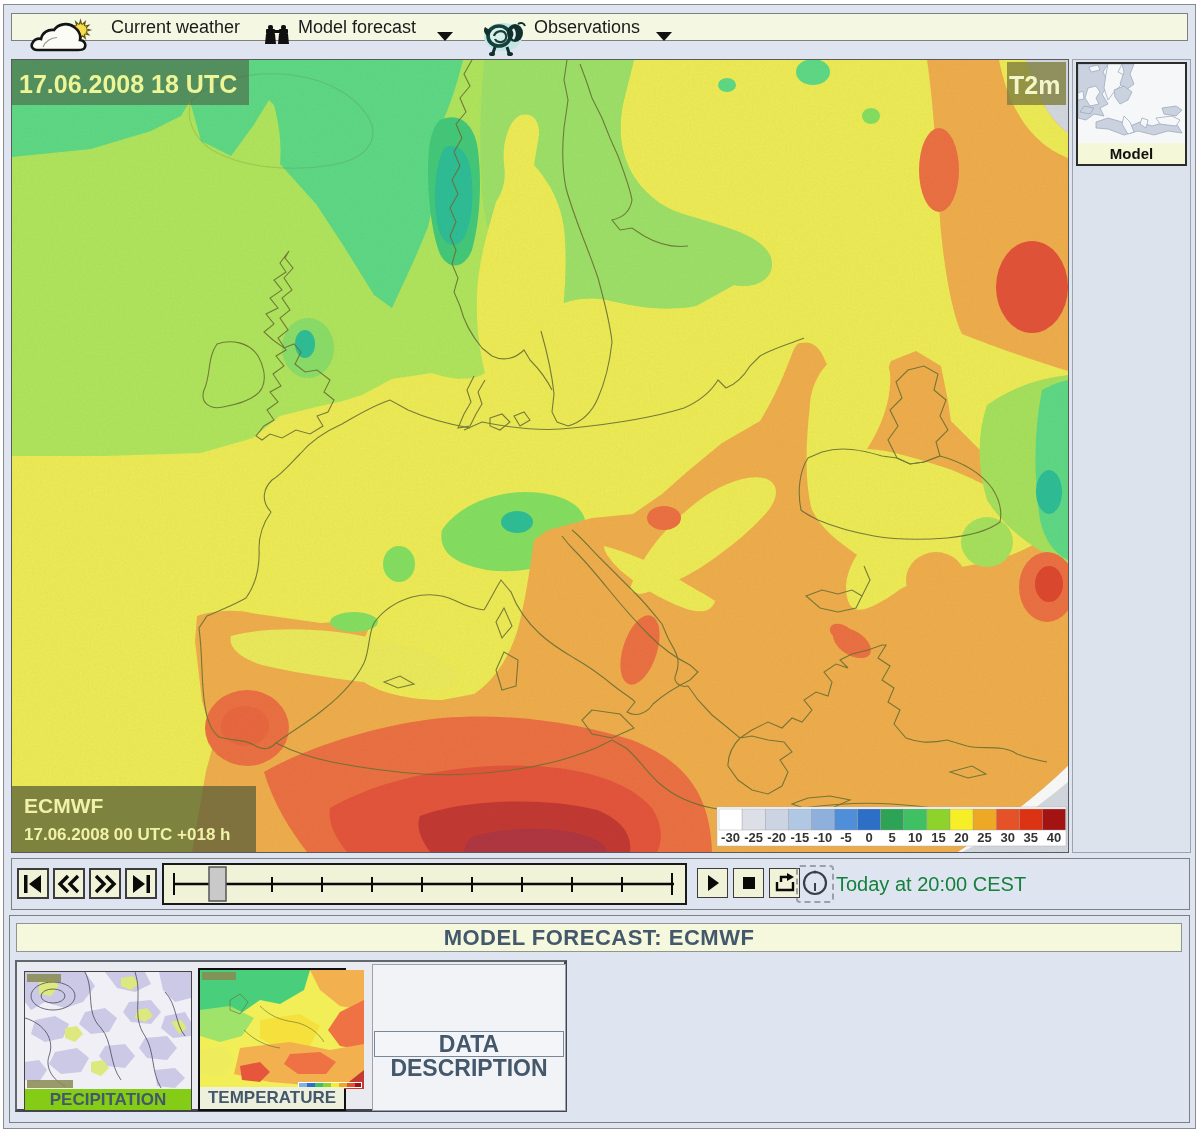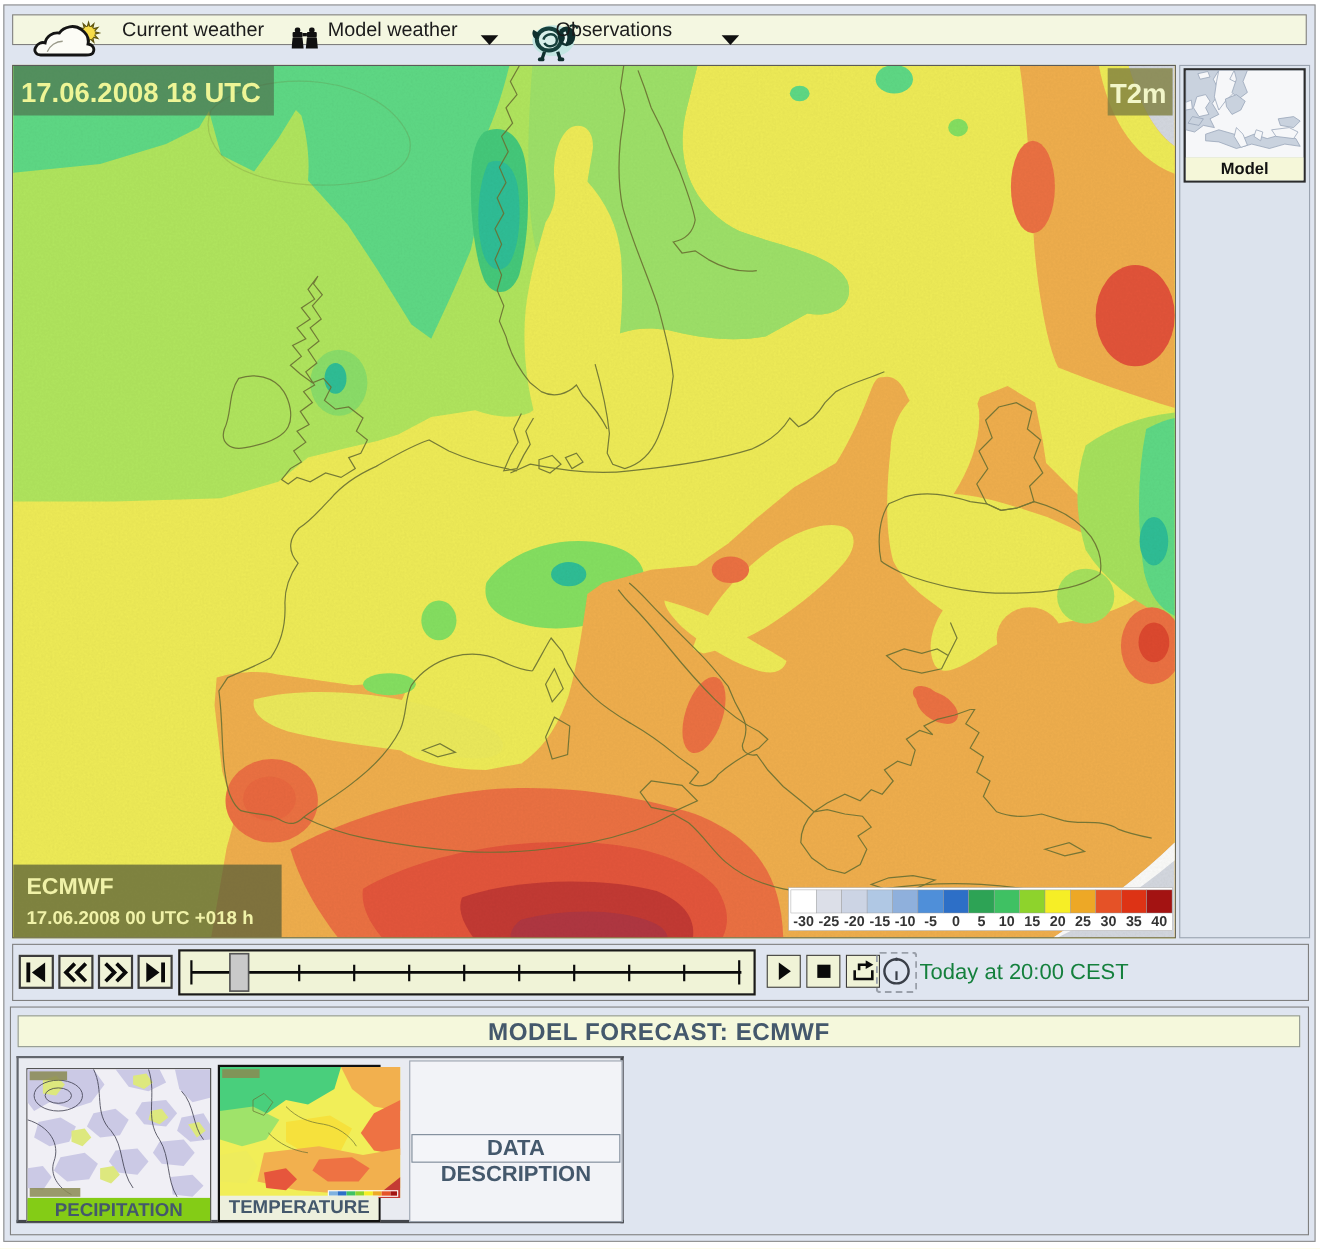--- a/index.html
+++ b/index.html
@@ -41,40 +41,40 @@
       <g fill="#101010">
         <rect x="1" y="6" width="9" height="5" rx="1"></rect>
         <rect x="14" y="6" width="9" height="5" rx="1"></rect>
         <rect x="10" y="7" width="4" height="3"></rect>
         <path d="M1,11 L10,11 L11,21 L0,21 Z"></path>
         <path d="M14,11 L23,11 L24,21 L13,21 Z"></path>
         <rect x="3" y="2" width="5" height="5" rx="2"></rect>
         <rect x="16" y="2" width="5" height="5" rx="2"></rect>
       </g>
     </svg>
-    <span class="item" style="left:286px">Model weather</span>
+    <span class="item" style="left:286px">Model forecast</span>
     <svg style="position:absolute;left:424px;top:16px" width="18" height="12">
         <path d="M1,2 L17,2 L9,11 Z" fill="#101010"></path>
       </svg>
     <svg style="position:absolute;left:470px;top:6px" width="44" height="36" viewBox="0 0 44 36">
       <ellipse cx="21" cy="17" rx="19" ry="14" fill="#c3e6e2"></ellipse>
       <ellipse cx="17" cy="16" rx="11" ry="10" fill="#d8efe9" stroke="#16403c" stroke-width="3.6"></ellipse>
       <path d="M12,16 C13,12 18,10 22,12 C25,14 25,19 22,21 C19,23 14,22 13,19" fill="none" stroke="#16403c" stroke-width="2.2"></path>
       <ellipse cx="33" cy="13" rx="8" ry="9" fill="#10302e"></ellipse>
       <path d="M31,9 C33,12 33,16 31,19" fill="none" stroke="#e8f6f2" stroke-width="2.4"></path>
       <path d="M3,7 C1,10 2,14 6,16 L9,11 Z" fill="#10302e"></path>
       <path d="M36,4 C39,2 42,3 43,6" fill="none" stroke="#10302e" stroke-width="2"></path>
       <g stroke="#10302e" stroke-width="3">
           <line x1="13" y1="27" x2="11" y2="33"></line>
           <line x1="25" y1="27" x2="27" y2="33"></line>
         </g>
       <ellipse cx="10" cy="34" rx="3" ry="2" fill="#10302e"></ellipse>
       <ellipse cx="28" cy="34" rx="3" ry="2" fill="#10302e"></ellipse>
     </svg>
-    <span class="item" style="left:493px">Observations</span>
+    <span class="item" style="left:522px">Observations</span>
     <svg style="position:absolute;left:643px;top:16px" width="18" height="12">
         <path d="M1,2 L17,2 L9,11 Z" fill="#101010"></path>
       </svg>
   </div>
   <div id="mappanel">
   <svg width="1056" height="792" viewBox="0 0 1056 792">
     <defs>
       <filter id="nz" x="0" y="0" width="100%" height="100%">
         <feTurbulence type="fractalNoise" baseFrequency="0.5" numOctaves="2" seed="7" stitchTiles="stitch"></feTurbulence>
         <feColorMatrix type="matrix" values="0 0 0 0 0.35  0 0 0 0 0.35  0 0 0 0 0.25  0.6 0.6 0 0 0"></feColorMatrix>
@@ -407,17 +407,17 @@
               <rect x="25" y="1" width="8" height="4" fill="#8ed32c"></rect>
               <rect x="33" y="1" width="8" height="4" fill="#f6ee26"></rect>
               <rect x="41" y="1" width="8" height="4" fill="#eda826"></rect>
               <rect x="49" y="1" width="8" height="4" fill="#e55227"></rect>
               <rect x="57" y="1" width="6" height="4" fill="#a31312"></rect>
             </g>
         </svg>
         <div class="tlabel" style="height:22px;line-height:22px;background:#edf0dd">TEMPERATURE</div>
       </div>
       <div class="thumb" style="left:355px;top:2px;width:194px;height:147px;background:#f2f3f7;border-color:#9aa2ae">
-        <div style="position:absolute;left:1px;top:66px;width:190px;height:26px;border:1px solid #7a8796;background:#f4f5f9;color:#44586c;font-weight:bold;font-size:20px;text-align:center;line-height:24px;">DATA DESCRIPTION</div>
+        <div style="position:absolute;left:1px;top:66px;width:190px;height:26px;border:1px solid #7a8796;background:#f4f5f9;color:#44586c;font-weight:bold;font-size:23px;text-align:center;line-height:24px;">DATA DESCRIPTION</div>
       </div>
     </div>
   </div>
 </div>
 
 </body></html>

